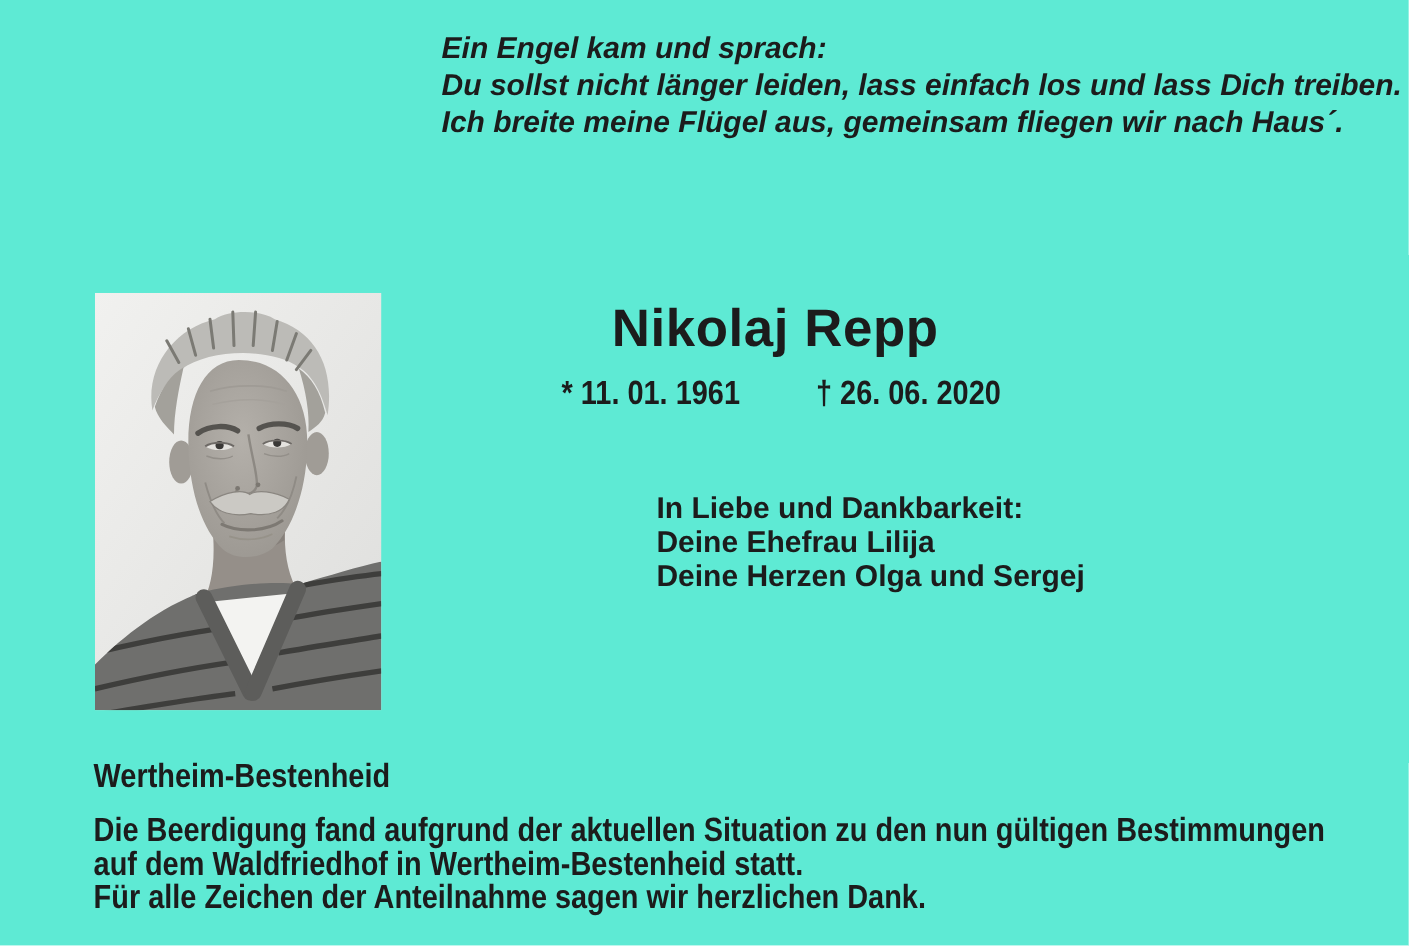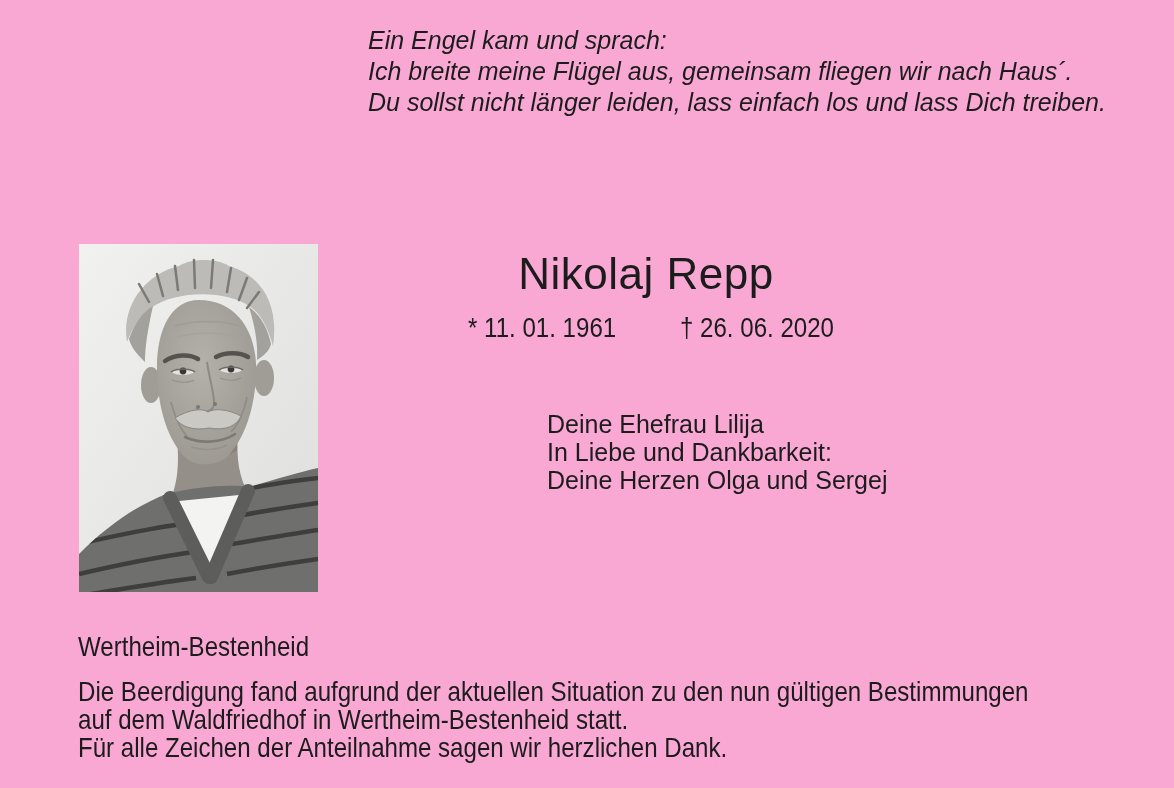--- a/index.html
+++ b/index.html
@@ -4,24 +4,25 @@
 <style>
   html, body {
     margin: 0;
     padding: 0;
     background: #ffffff;
   }
   .page {
     position: relative;
     width: 1174px;
     height: 788px;
-    background: #f9a8d4;
+    background: #5eead4;
     color: #1c1c1c;
     font-family: "Liberation Sans", "DejaVu Sans", sans-serif;
     overflow: hidden;
+    font-weight: bold;
   }
   .abs { position: absolute; }
 
   
   .poem {
     left: 368px;
     top: 25px;
     font-style: italic;
     font-size: 25px;
     line-height: 31px;
@@ -104,22 +105,22 @@
     transform-origin: left top;
   }
 </style>
 </head>
 <body>
 
 <div class="page">
 
   <div class="abs poem">
     <div>Ein Engel kam und sprach:</div>
+    <div>Du sollst nicht länger leiden, lass einfach los und lass Dich treiben.</div>
     <div>Ich breite meine Flügel aus, gemeinsam fliegen wir nach Haus´.</div>
-    <div>Du sollst nicht länger leiden, lass einfach los und lass Dich treiben.</div>
   </div>
 
 
   <div class="abs photo">
     <svg width="239" height="348" viewBox="0 0 239 348" xmlns="http://www.w3.org/2000/svg">
       <defs>
         <linearGradient id="bgGrad" x1="0" y1="0" x2="1" y2="1">
           <stop offset="0" stop-color="#f1f1ef"></stop>
           <stop offset="1" stop-color="#dededc"></stop>
         </linearGradient>
@@ -186,22 +187,22 @@
       <path d="M112,203 C124,207 138,206 148,201" stroke="#969289" stroke-width="1.4" fill="none"></path>
     </svg>
   </div>
 
   <div class="abs name">Nikolaj Repp</div>
 
   <div class="abs date date-birth">* 11. 01. 1961</div>
   <div class="abs date date-death">† 26. 06. 2020</div>
 
   <div class="abs family">
+    <div>In Liebe und Dankbarkeit:</div>
     <div>Deine Ehefrau Lilija</div>
-    <div>In Liebe und Dankbarkeit:</div>
     <div>Deine Herzen Olga und Sergej</div>
   </div>
 
   <div class="abs place">Wertheim-Bestenheid</div>
 
   <div class="abs closing">
     <div>Die Beerdigung fand aufgrund der aktuellen Situation zu den nun gültigen Bestimmungen</div>
     <div>auf dem Waldfriedhof in Wertheim-Bestenheid statt.</div>
     <div>Für alle Zeichen der Anteilnahme sagen wir herzlichen Dank.</div>
   </div>

